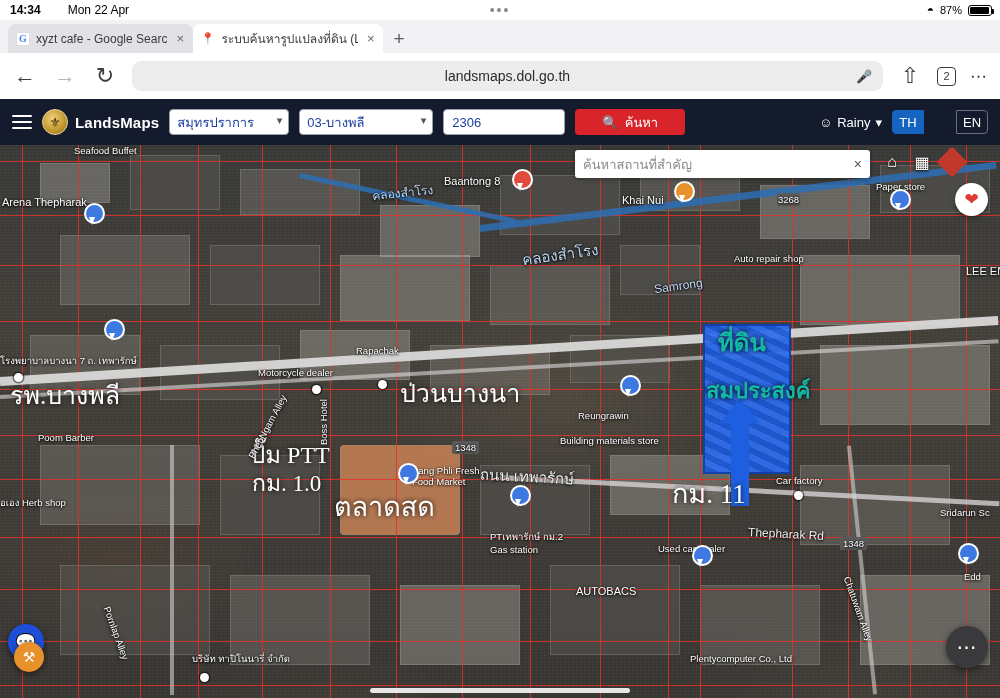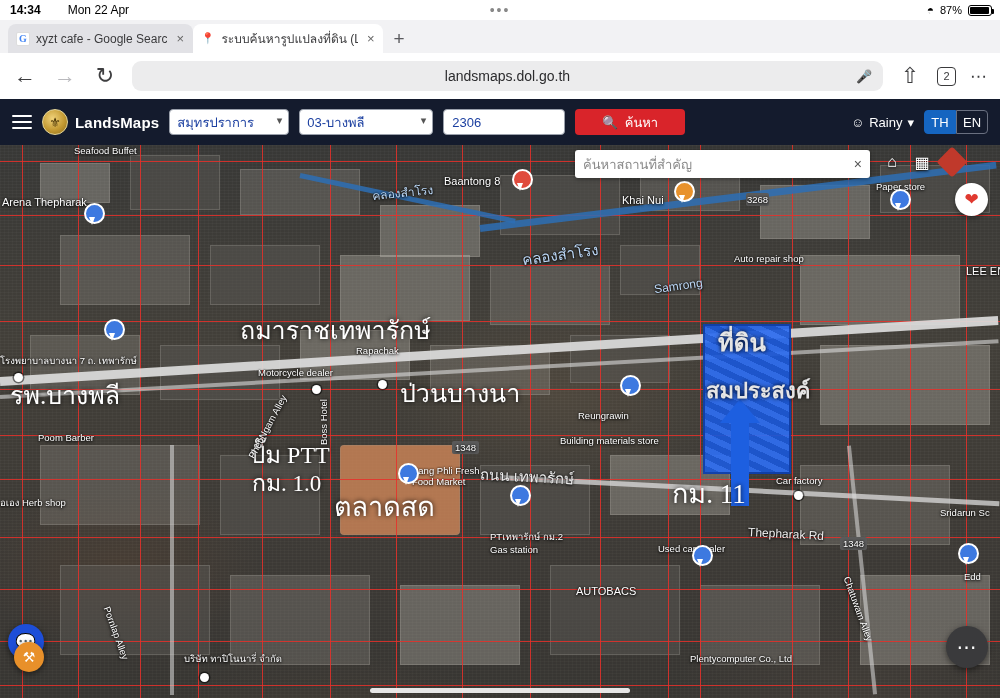--- a/index.html
+++ b/index.html
@@ -103,21 +103,21 @@
   }
   .appbar-right { margin-left: auto; display:flex; align-items:center; gap: 10px; }
   .user { color:#fff; font-size: 13px; display:flex; align-items:center; gap:5px; }
   .lang { display:flex; }
   .lang span {
     font-size: 13px; width: 32px; height: 24px; display:flex; align-items:center; justify-content:center;
     border:1px solid #6a7080; color:#fff;
   }
   .lang span.on { background:#1565c0; border-color:#1565c0; }
   .lang span:first-child { border-radius: 4px 0 0 4px; }
-  .lang span:last-child { border-radius: 0 4px 4px 0; }
+  .lang span:last-child { border-radius: 0 4px 4px 0; margin-left: 32px; }
 
   
   .mapwrap { position:absolute; top:145px; left:0; width:1000px; height:553px; overflow:hidden; background:#2b2f33; }
   .mapimg { position:absolute; inset:0; }
 
   
   .base {
     position:absolute; inset:0;
     background:
       radial-gradient(ellipse 200px 120px at 120px 420px, #4a4036 0%, rgba(60,52,44,0) 70%),
@@ -158,21 +158,21 @@
   }
   .parcel-arrow {
     position:absolute; left:731px; top:276px; width:18px; height:85px; background:#1d5fe0;
   }
   .parcel-arrow::before {
     content:""; position:absolute; left:-11px; top:-22px;
     border-left:20px solid transparent; border-right:20px solid transparent;
     border-bottom:24px solid #1d5fe0;
   }
   .red-annot {
-    position:absolute; color:#e5e5e5; font-weight:bold; text-shadow: 0 0 4px #000;
+    position:absolute; color:#14b8a6; font-weight:bold; text-shadow: 0 0 4px #000;
     font-family:Liberation Sans, sans-serif;
     text-align:center;
   }
   .wt { position:absolute; color:#fff; text-shadow: 0 1px 3px rgba(0,0,0,.95), 0 0 2px rgba(0,0,0,.9); font-size: 11px; white-space: nowrap; }
   .wt.sm { font-size: 9.5px; }
   .wt.road-lbl { color:#f0f0f0; font-size: 12px; }
   .wt.water { color:#bcd8f7; font-size: 12px; }
   .handwrite { position:absolute; color:#fff; font-family:"Liberation Serif", serif; text-shadow: 0 0 5px rgba(0,0,0,.9); }
 
   .poi { position:absolute; display:flex; flex-direction:column; align-items:center; }
@@ -392,36 +392,35 @@
       <div>
         <div class="canal" style="left:480px;top:80px;width:520px;height:7px;transform:rotate(-7deg);transform-origin:left center;"></div>
         <div class="canal" style="left:300px;top:28px;width:220px;height:5px;transform:rotate(12deg);transform-origin:left center;"></div>
       </div>
 
       <div class="parcel-hl"></div>
       <div class="parcel-arrow"></div>
       <div class="red-annot" style="left:718px;top:178px;font-size:24px">ที่ดิน</div>
       <div class="red-annot" style="left:706px;top:228px;font-size:22px">สมประสงค์</div>
 
-      <div class="handwrite" style="left:240px;top:165px;font-size:25px">ถมาราชเทพารักษ์</div>
       <div class="handwrite" style="left:10px;top:230px;font-size:25px">รพ.บางพลี</div>
       <div class="handwrite" style="left:400px;top:228px;font-size:25px">ป่วนบางนา</div>
       <div class="handwrite" style="left:250px;top:290px;font-size:24px">ปั๊ม PTT</div>
       <div class="handwrite" style="left:252px;top:320px;font-size:23px">กม. 1.0</div>
       <div class="handwrite" style="left:334px;top:340px;font-size:27px">ตลาดสด</div>
       <div class="handwrite" style="left:672px;top:327px;font-size:27px">กม. 11</div>
 
       <div class="wt water" style="left:372px;top:38px;transform:rotate(-6deg)">คลองสำโรง</div>
       <div class="wt water" style="left:522px;top:98px;transform:rotate(-8deg);font-size:15px">คลองสำโรง</div>
       <div class="wt water" style="left:654px;top:134px;transform:rotate(-8deg)">Samrong</div>
       <div class="wt road-lbl" style="left:480px;top:320px;transform:rotate(3deg);font-size:15px">ถนน เทพารักษ์</div>
       <div class="wt road-lbl" style="left:748px;top:382px;transform:rotate(3deg)">Thepharak Rd</div>
       <div class="wt sm" style="left:452px;top:296px;background:#5a5a5a;padding:1px 3px;border-radius:2px">1348</div>
       <div class="wt sm" style="left:840px;top:392px;background:#5a5a5a;padding:1px 3px;border-radius:2px">1348</div>
-      <div class="wt sm" style="left:746px;top:48px;background:#5a5a5a;padding:1px 1px;border-radius:2px">3268</div>
+      <div class="wt sm" style="left:777px;top:48px;background:#5a5a5a;padding:1px 1px;border-radius:2px">3268</div>
 
       <div class="wt sm" style="left:74px;top:0px">Seafood Buffet</div>
       <div class="wt" style="left:444px;top:30px">Baantong 8</div>
       <div class="wt" style="left:622px;top:49px">Khai Nui</div>
       <div class="wt sm" style="left:876px;top:36px">Paper store</div>
       <div class="wt" style="left:2px;top:51px">Arena Thepharak</div>
       <div class="wt sm" style="left:734px;top:108px">Auto repair shop</div>
       <div class="wt" style="left:966px;top:120px">LEE ENG</div>
       <div class="wt sm" style="left:0px;top:208px">โรงพยาบาลบางนา 7 ถ. เทพารักษ์</div>
       <div class="wt sm" style="left:258px;top:222px">Motorcycle dealer</div>
@@ -434,21 +433,21 @@
       <div class="wt sm" style="left:940px;top:362px">Sridarun Sc</div>
       <div class="wt sm" style="left:318px;top:300px;transform:rotate(-90deg);transform-origin:left top">Boss Hotel</div>
       <div class="wt sm" style="left:412px;top:320px;width:72px;white-space:normal">Bang Phli Fresh Food Market</div>
       <div class="wt sm" style="left:490px;top:384px;width:80px;white-space:normal">PTเทพารักษ์ กม.2 Gas station</div>
       <div class="wt sm" style="left:658px;top:398px">Used car dealer</div>
       <div class="wt" style="left:576px;top:440px">AUTOBACS</div>
       <div class="wt sm" style="left:246px;top:310px;transform:rotate(-62deg);transform-origin:left top">Phet Ngam Alley</div>
       <div class="wt sm" style="left:852px;top:430px;transform:rotate(70deg);transform-origin:left top">Chatuwam Alley</div>
       <div class="wt sm" style="left:112px;top:460px;transform:rotate(70deg);transform-origin:left top">Pornlap Alley</div>
       <div class="wt sm" style="left:690px;top:508px">Plentycomputer Co., Ltd</div>
-      <div class="wt sm" style="left:184px;top:506px">บริษัท ทาปิโนนารี่ จำกัด</div>
+      <div class="wt sm" style="left:192px;top:506px">บริษัท ทาปิโนนารี่ จำกัด</div>
       <div class="wt sm" style="left:964px;top:426px">Edd</div>
 
       <div class="poi" style="left:84px;top:58px">
           <span class="pin"></span>
         </div>
       <div class="poi red" style="left:512px;top:24px">
           <span class="pin"></span>
         </div>
       <div class="poi org" style="left:674px;top:36px">
           <span class="pin"></span>

